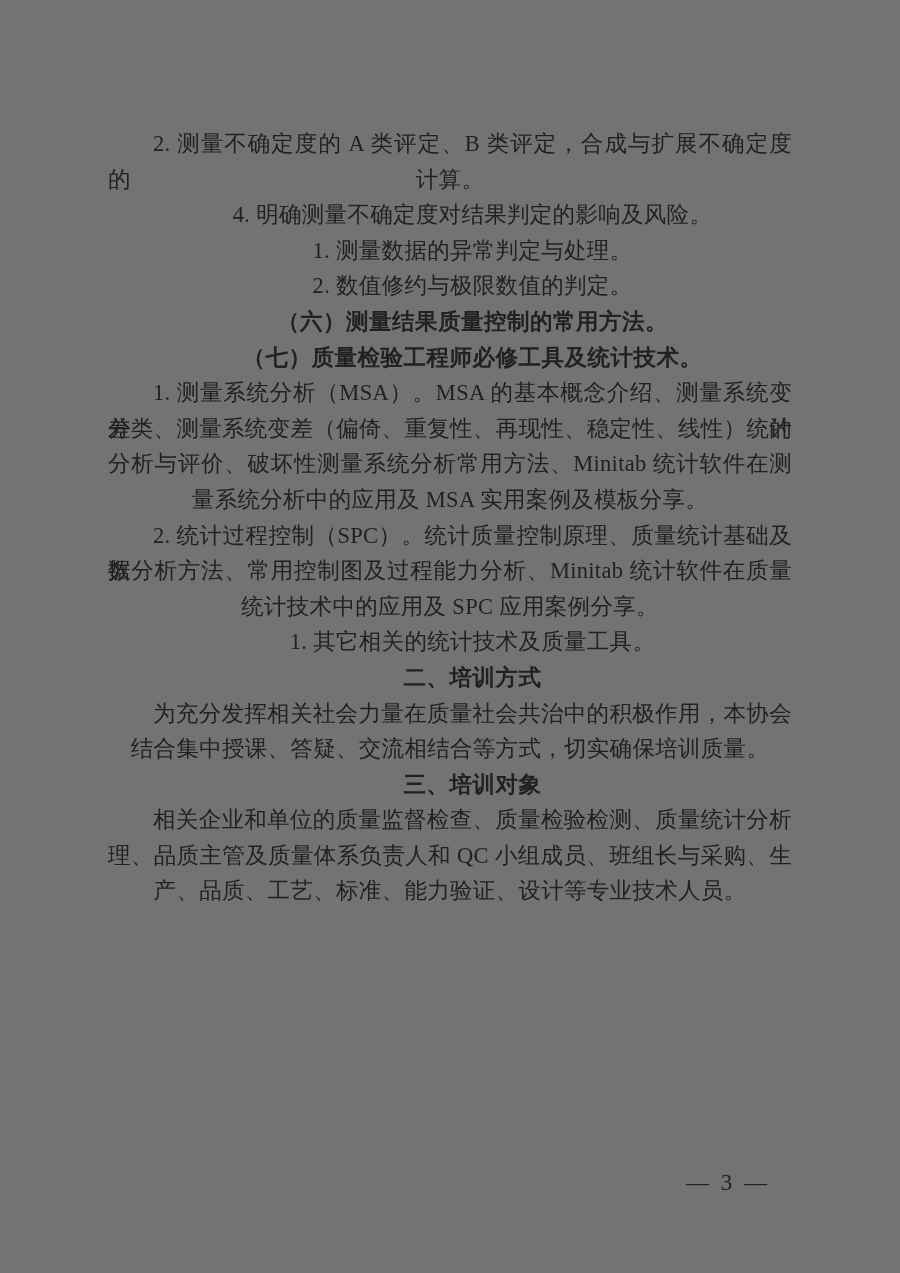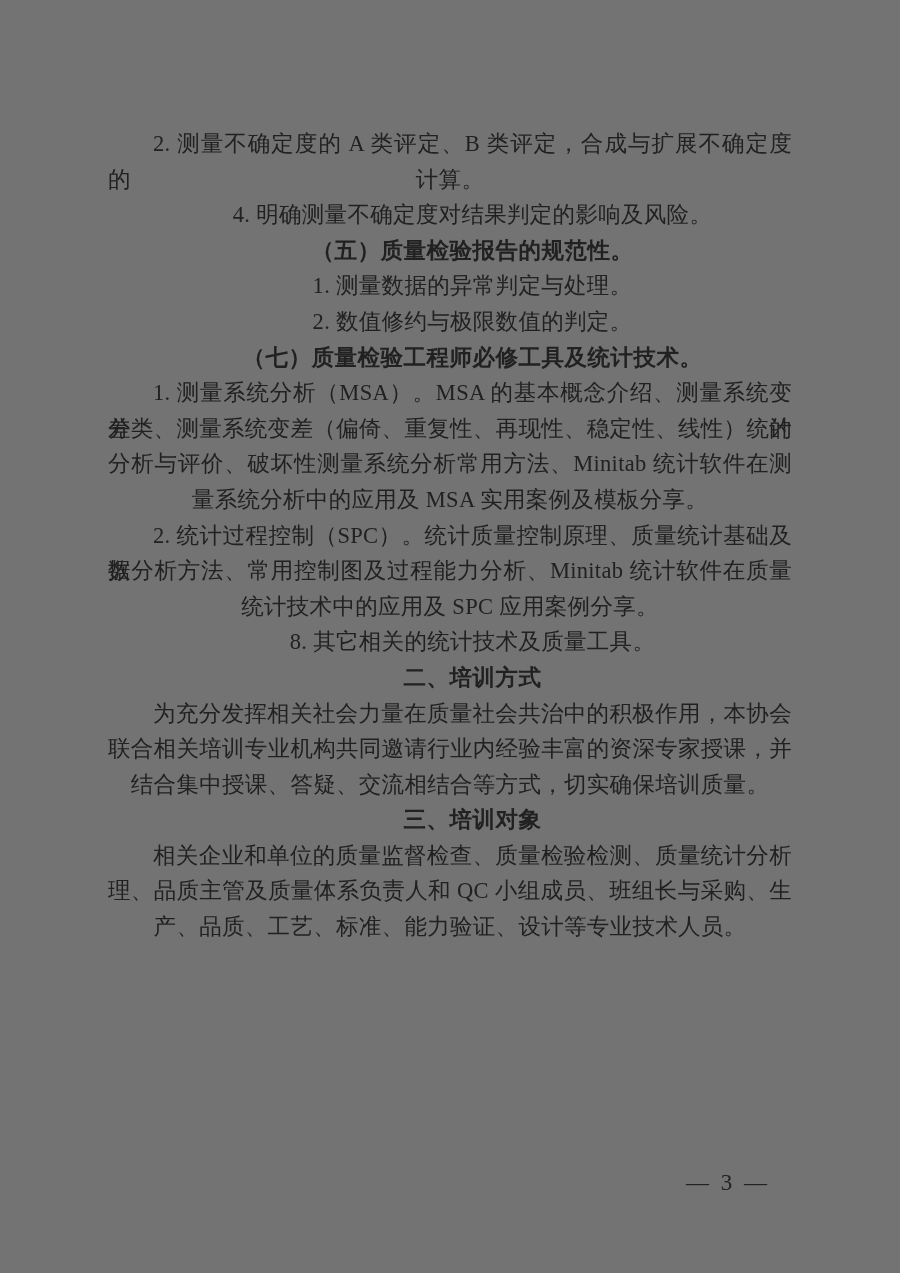--- a/index.html
+++ b/index.html
@@ -66,35 +66,34 @@
   }
 </style>
 </head>
 <body>
 
 <div class="page">
   <div class="doc-body" id="doc-body">
       <div class="line indent fill">2. 测量不确定度的 A 类评定、B 类评定，合成与扩展不确定度的</div>
       <div class="line">计算。</div>
       <div class="line indent">4. 明确测量不确定度对结果判定的影响及风险。</div>
-      <div class="line indent bold">（五）质量检验报告的规范性。</div>
       <div class="line indent">1. 测量数据的异常判定与处理。</div>
       <div class="line indent">2. 数值修约与极限数值的判定。</div>
+      <div class="line indent bold">（六）测量结果质量控制的常用方法。</div>
       <div class="line indent bold">（七）质量检验工程师必修工具及统计技术。</div>
       <div class="line indent fill">1. 测量系统分析（MSA）。MSA 的基本概念介绍、测量系统变差的</div>
       <div class="line fill">分类、测量系统变差（偏倚、重复性、再现性、稳定性、线性）统计</div>
       <div class="line fill">分析与评价、破坏性测量系统分析常用方法、Minitab 统计软件在测</div>
       <div class="line">量系统分析中的应用及 MSA 实用案例及模板分享。</div>
       <div class="line indent fill">2. 统计过程控制（SPC）。统计质量控制原理、质量统计基础及数</div>
       <div class="line fill">据分析方法、常用控制图及过程能力分析、Minitab 统计软件在质量</div>
       <div class="line">统计技术中的应用及 SPC 应用案例分享。</div>
-      <div class="line indent">8. 其它相关的统计技术及质量工具。</div>
+      <div class="line indent">1. 其它相关的统计技术及质量工具。</div>
       <div class="line indent bold">二、培训方式</div>
       <div class="line indent fill">为充分发挥相关社会力量在质量社会共治中的积极作用，本协会</div>
-      <div class="line fill">联合相关培训专业机构共同邀请行业内经验丰富的资深专家授课，并</div>
       <div class="line">结合集中授课、答疑、交流相结合等方式，切实确保培训质量。</div>
       <div class="line indent bold">三、培训对象</div>
       <div class="line indent fill">相关企业和单位的质量监督检查、质量检验检测、质量统计分析</div>
       <div class="line fill">理、品质主管及质量体系负责人和 QC 小组成员、班组长与采购、生</div>
       <div class="line">产、品质、工艺、标准、能力验证、设计等专业技术人员。</div>
     </div>
   <div class="page-number">— 3 —</div>
 </div>
 
 </body></html>

